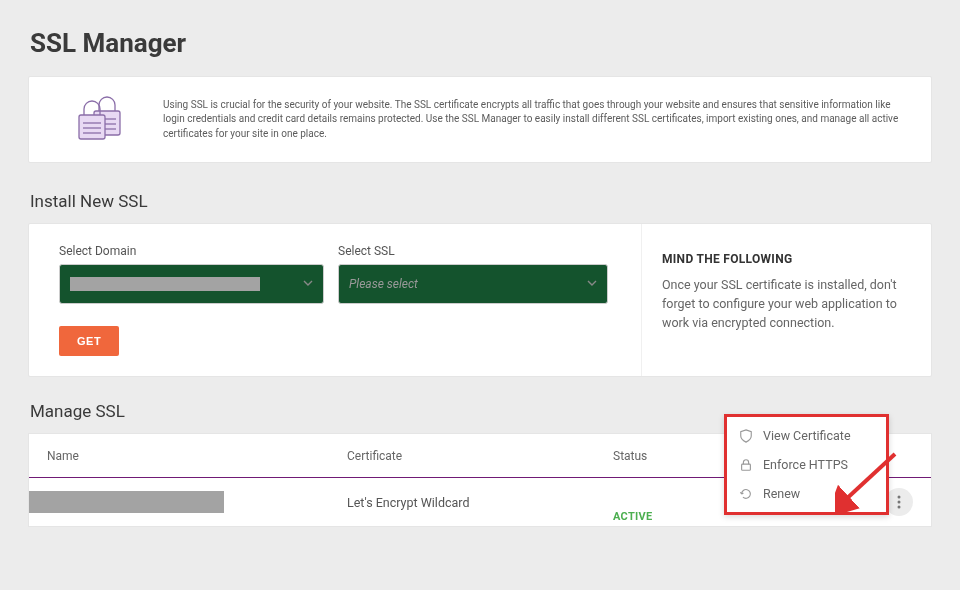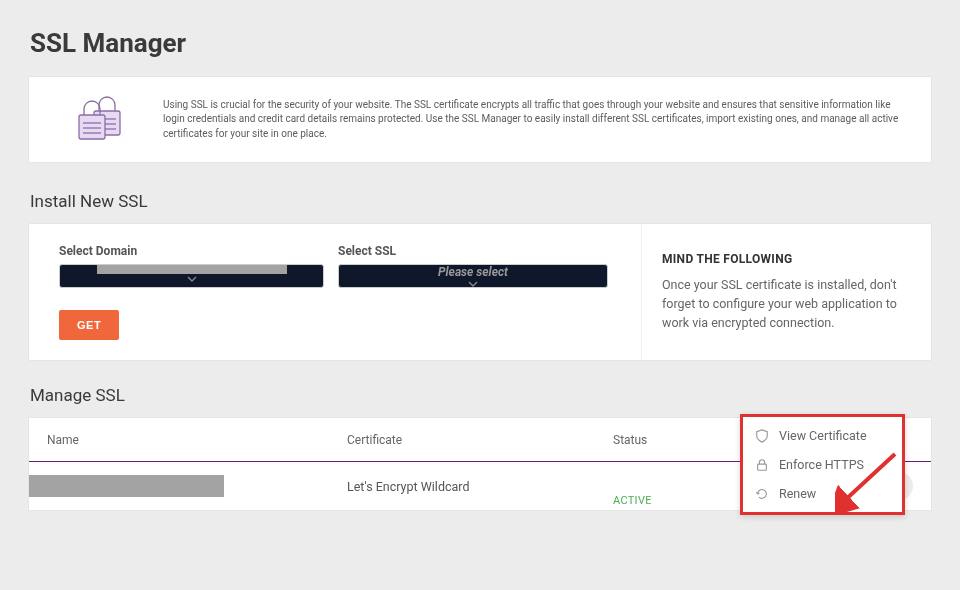--- a/index.html
+++ b/index.html
@@ -72,41 +72,39 @@
     }
     .tab.active {
       color: #4a4a4a;
       border-bottom: 3px solid #4ea8c0;
       margin-bottom: -1px;
     }
     .form-row {
       display: flex;
       gap: 14px;
       padding: 20px 30px 0 30px;
-      font-weight: bold;
     }
     .form-group { flex: 1; max-width: 265px; }
     .form-group:last-child { max-width: 270px; }
     .form-label {
       font-size: 12px;
       color: #555;
       margin-bottom: 6px;
       display: block;
     }
     .select-box {
       border: 1px solid #ccc;
       border-radius: 3px;
-      height: 24px;
+      height: 40px;
       display: flex;
       align-items: center;
       justify-content: space-between;
       padding: 0 10px;
       cursor: pointer;
-      background: #0f172a;
-      flex-direction: column;
+      background: #14532d;
     }
     .select-placeholder {
       color: #999;
       font-style: italic;
       font-size: 12px;
     }
     .redacted-bar {
       background: #a3a3a3;
       height: 14px;
       width: 190px;
@@ -160,21 +158,21 @@
       color: #666;
       border-bottom: 1px solid #701a75;
     }
     .tbl-row {
       height: 48px;
       font-size: 12.5px;
       color: #555;
     }
     .status-active {
       color: #4caf50;
-      font-weight: 400;
+      font-weight: 700;
       font-size: 11px;
       letter-spacing: 0.3px;
       margin-top: 28px;
     }
     .row-redact {
       background: #a3a3a3;
       height: 22px;
       width: 195px;
       margin-left: -18px;
     }
@@ -187,21 +185,21 @@
       color: #777;
       font-size: 16px;
       line-height: 1;
       justify-self: end;
       margin-right: 10px;
     }
     
     .menu-box {
       position: fixed;
       top: 414px;
-      left: 740px;
+      left: 724px;
       width: 165px;
       background: #fff;
       border: 3px solid #e03030;
       padding: 4px 0;
       box-shadow: 0 2px 6px rgba(0,0,0,0.15);
     }
     .menu-item {
       display: flex;
       align-items: center;
       gap: 10px;

